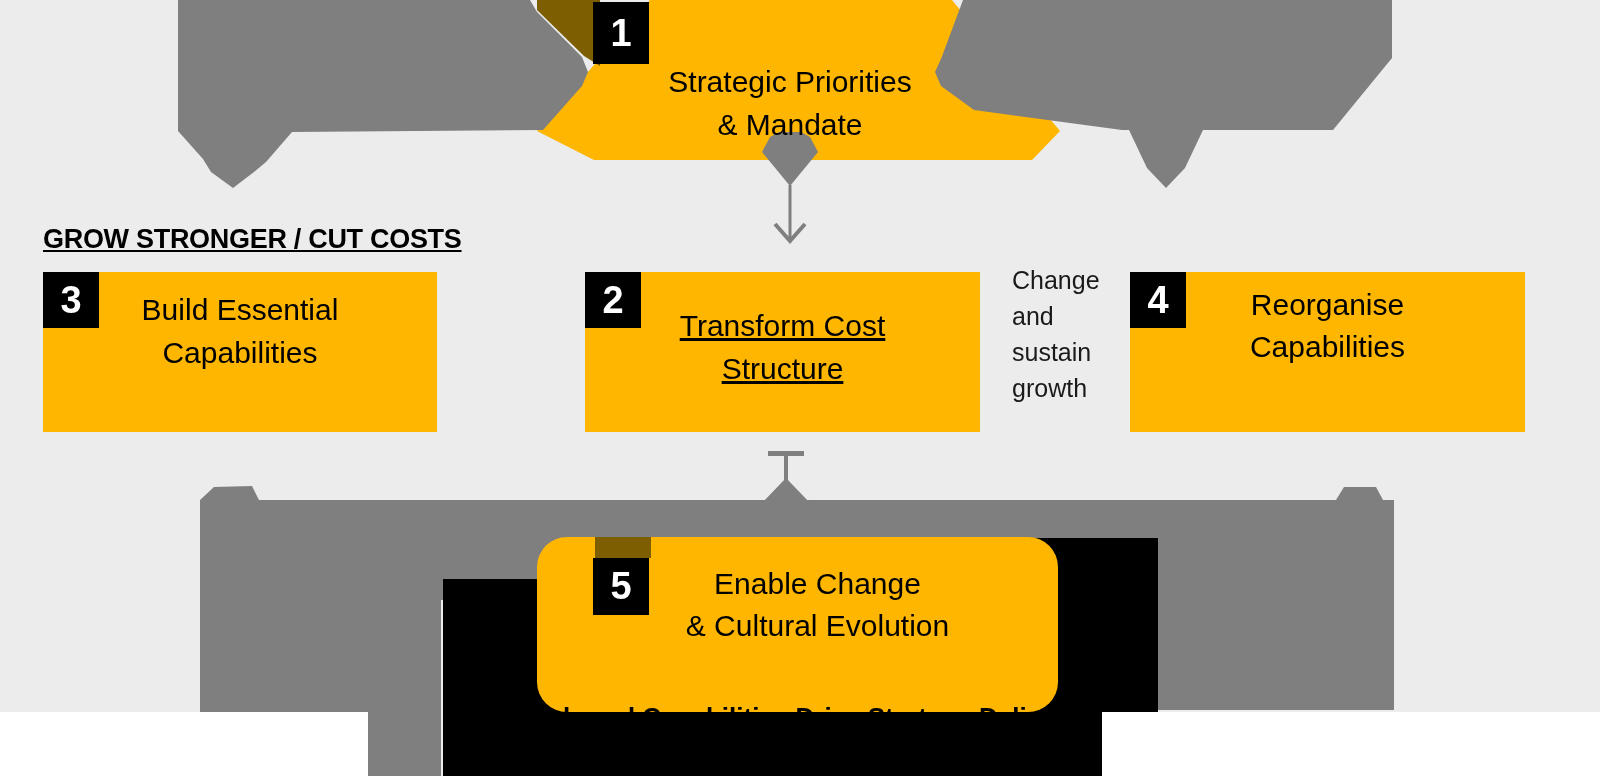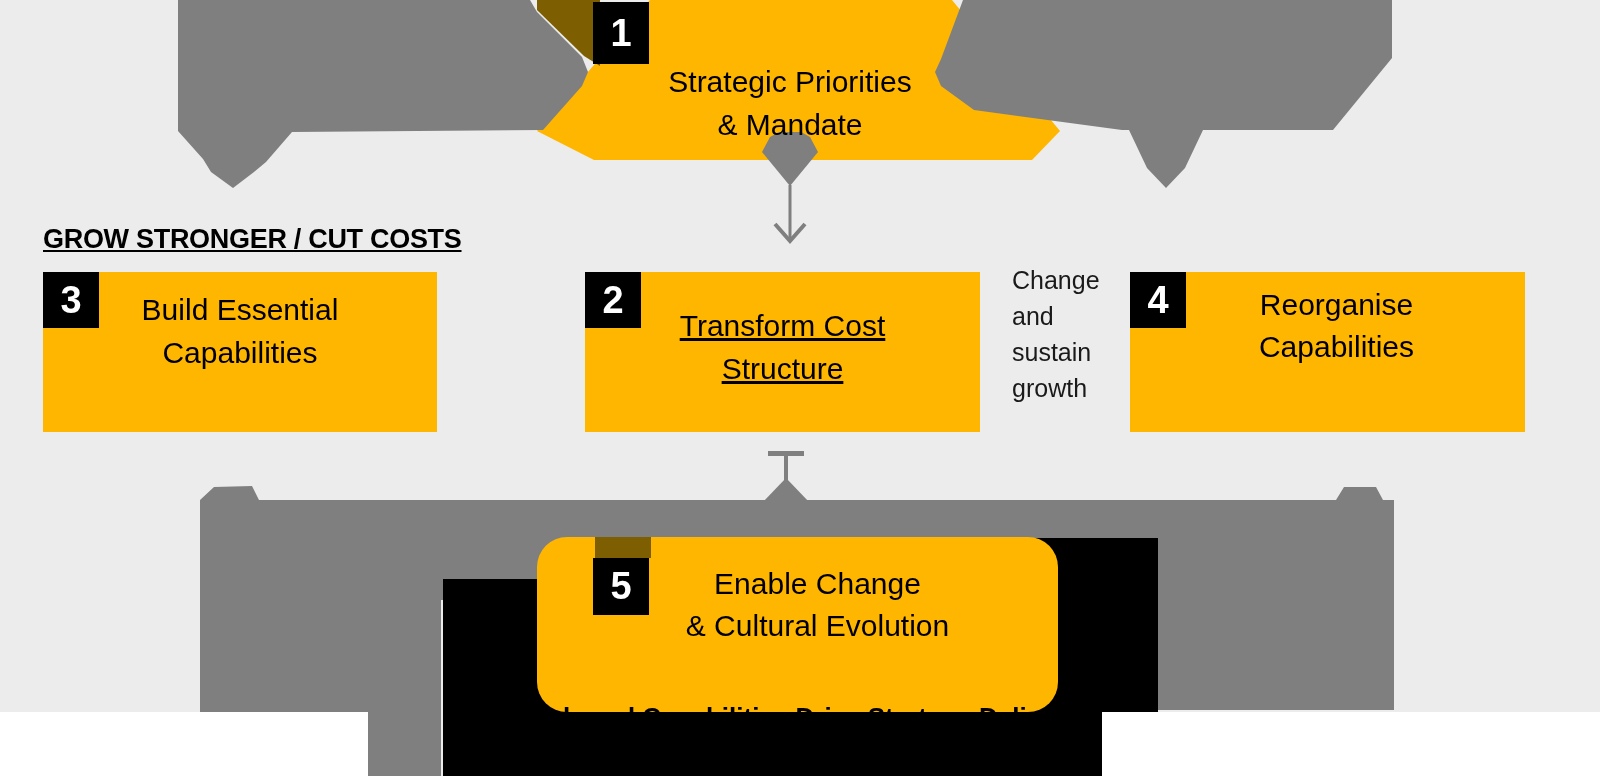--- a/index.html
+++ b/index.html
@@ -85,21 +85,21 @@
     <div>Change</div>
     <div>and</div>
     <div>sustain</div>
     <div>growth</div>
   </div>
 
   <div class="abs ybox" style="left:1130px;top:272px;width:395px;height:160px;"></div>
   <div class="abs badge" style="left:1130px;top:272px;width:56px;height:56px;">
     <span>4</span>
   </div>
-  <div class="abs boxlabel" style="left:1130px;top:284px;width:395px;line-height:42px;margin-left:9px;">
+  <div class="abs boxlabel" style="left:1130px;top:284px;width:395px;line-height:42px;">
     <div>Reorganise</div>
     <div>Capabilities</div>
   </div>
 
   <div class="abs ybox" style="left:537px;top:537px;width:521px;height:175px;border-radius:30px;"></div>
   <div class="abs" style="left:595px;top:537px;width:56px;height:21px;background:#7d5e00;"></div>
   <div class="abs badge" style="left:593px;top:558px;width:56px;height:57px;">
     <span>5</span>
   </div>
   <div class="abs boxlabel" style="left:537px;top:563px;width:521px;line-height:42px;padding-left:20px;">

